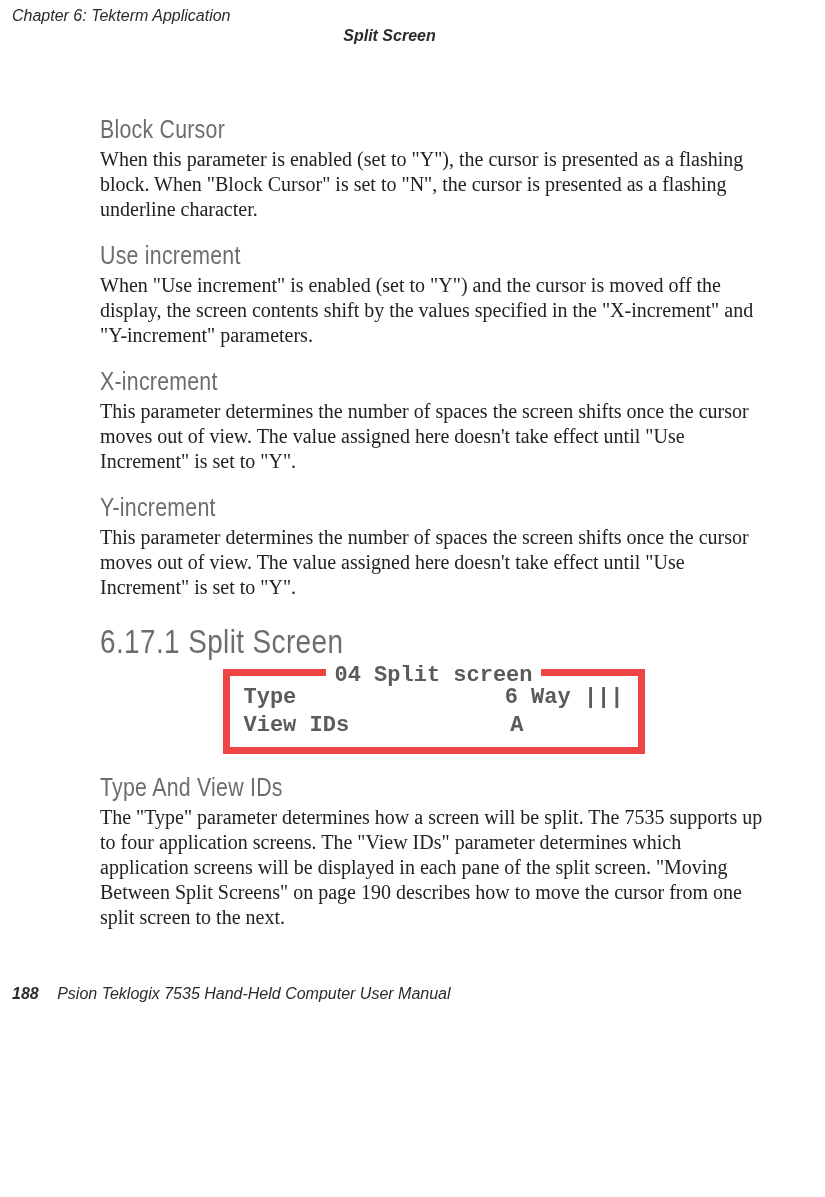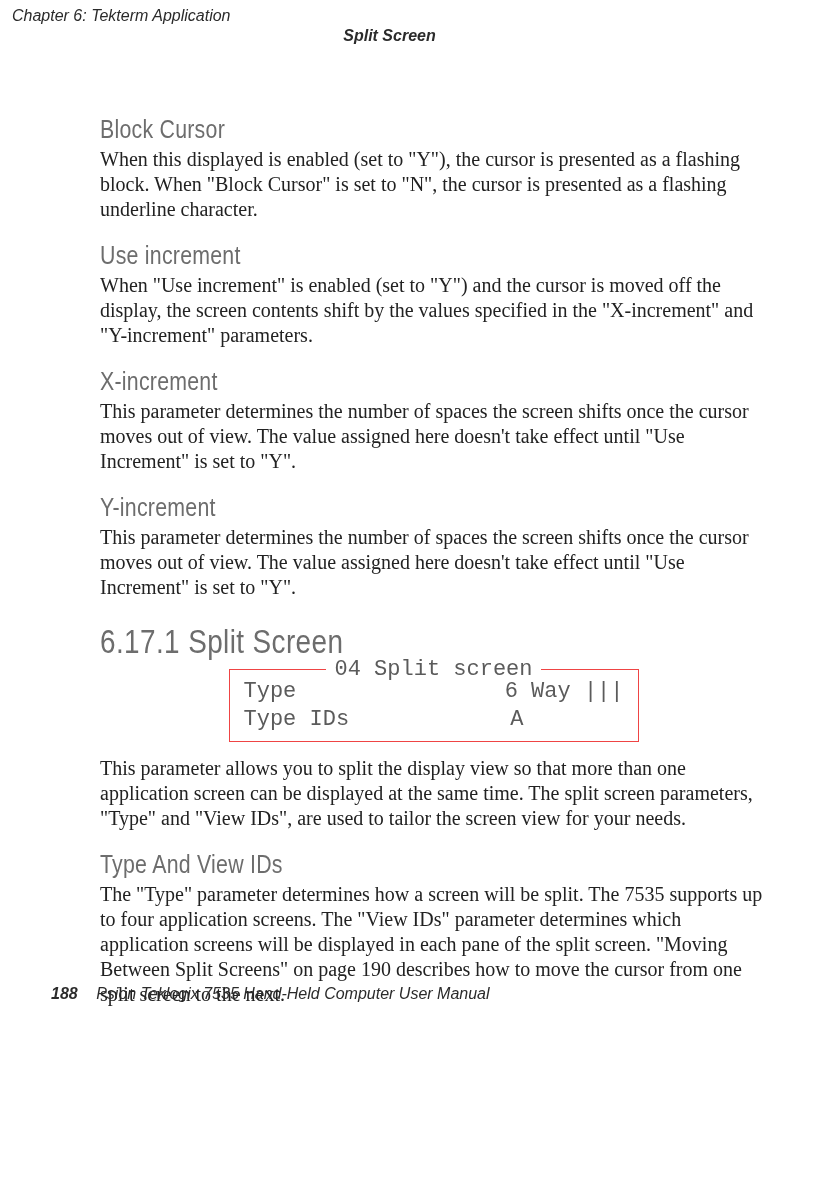--- a/index.html
+++ b/index.html
@@ -65,27 +65,28 @@
     color: #222;
     margin: 2px 0 6px 0;
   }
   .screenbox-wrap {
     display: flex;
     justify-content: center;
     margin: 8px 0 14px 0;
   }
   .screenbox {
     position: relative;
-    border: 1px solid #ef4444;
+    border: 7px solid #ef4444;
     width: 380px;
     padding: 8px 14px 8px 14px;
     font-family: "Courier New", Courier, monospace;
     font-size: 22px;
     color: #5b5b5b;
     line-height: 1.25;
+    font-weight: bold;
   }
   .screenbox-title {
     position: absolute;
     top: -14px;
     left: 0;
     right: 0;
     text-align: center;
     font-family: "Courier New", Courier, monospace;
   }
   .screenbox-title .label {
@@ -100,42 +101,41 @@
     align-items: flex-end;
   }
   .footer {
     position: absolute;
     bottom: 24px;
     left: 12px;
     font-family: Arial, Helvetica, sans-serif;
     font-style: italic;
     font-size: 16px;
     color: #2b2b2b;
-    margin-left: 39px;
   }
   .footer .pagenum {
     font-weight: bold;
     font-style: italic;
     margin-right: 14px;
   }
 </style>
 </head>
 <body>
 
 <div class="page">
 
   <div class="header">
     <div class="chapter-line">Chapter 6: Tekterm Application</div>
     <div class="section-line">Split Screen</div>
   </div>
 
   <div class="content">
 
     <div class="subhead">Block Cursor</div>
-    <p class="para">When this displayed is enabled (set to "Y"), the cursor is presented as a flashing block. When "Block Cursor" is set to "N", the cursor is presented as a flashing underline character.</p>
+    <p class="para">When this parameter is enabled (set to "Y"), the cursor is presented as a flashing block. When "Block Cursor" is set to "N", the cursor is presented as a flashing underline character.</p>
 
     <div class="subhead">Use increment</div>
     <p class="para">When "Use increment" is enabled (set to "Y") and the cursor is moved off the display, the screen contents shift by the values specified in the "X-increment" and "Y-increment" parameters.</p>
 
     <div class="subhead">X-increment</div>
     <p class="para">This parameter determines the number of spaces the screen shifts once the cursor moves out of view. The value assigned here doesn't take effect until "Use Increment" is set to "Y".</p>
 
     <div class="subhead">Y-increment</div>
     <p class="para">This parameter determines the number of spaces the screen shifts once the cursor moves out of view. The value assigned here doesn't take effect until "Use Increment" is set to "Y".</p>
 
@@ -144,27 +144,26 @@
     <div class="screenbox-wrap">
       <div class="screenbox">
         <div class="screenbox-title">
           <span class="label">04  Split screen</span>
         </div>
         <div class="screenrow">
           <span>Type</span>
           <span>6 Way |||</span>
         </div>
         <div class="screenrow">
-          <span>Type IDs</span>
+          <span>View IDs</span>
           <span style="padding-right:100px">A</span>
         </div>
       </div>
     </div>
 
-    <p class="para">This parameter allows you to split the display view so that more than one application screen can be displayed at the same time. The split screen parameters, "Type" and "View IDs", are used to tailor the screen view for your needs.</p>
 
     <div class="subhead">Type And View IDs</div>
     <p class="para">The "Type" parameter determines how a screen will be split. The 7535 supports up to four application screens. The "View IDs" parameter determines which application screens will be displayed in each pane of the split screen. "Moving Between Split Screens" on page 190 describes how to move the cursor from one split screen to the next.</p>
 
   </div>
 
   <div class="footer">
     <span class="pagenum">188</span>
     <span>Psion Teklogix 7535 Hand-Held Computer User Manual</span>
   </div>

